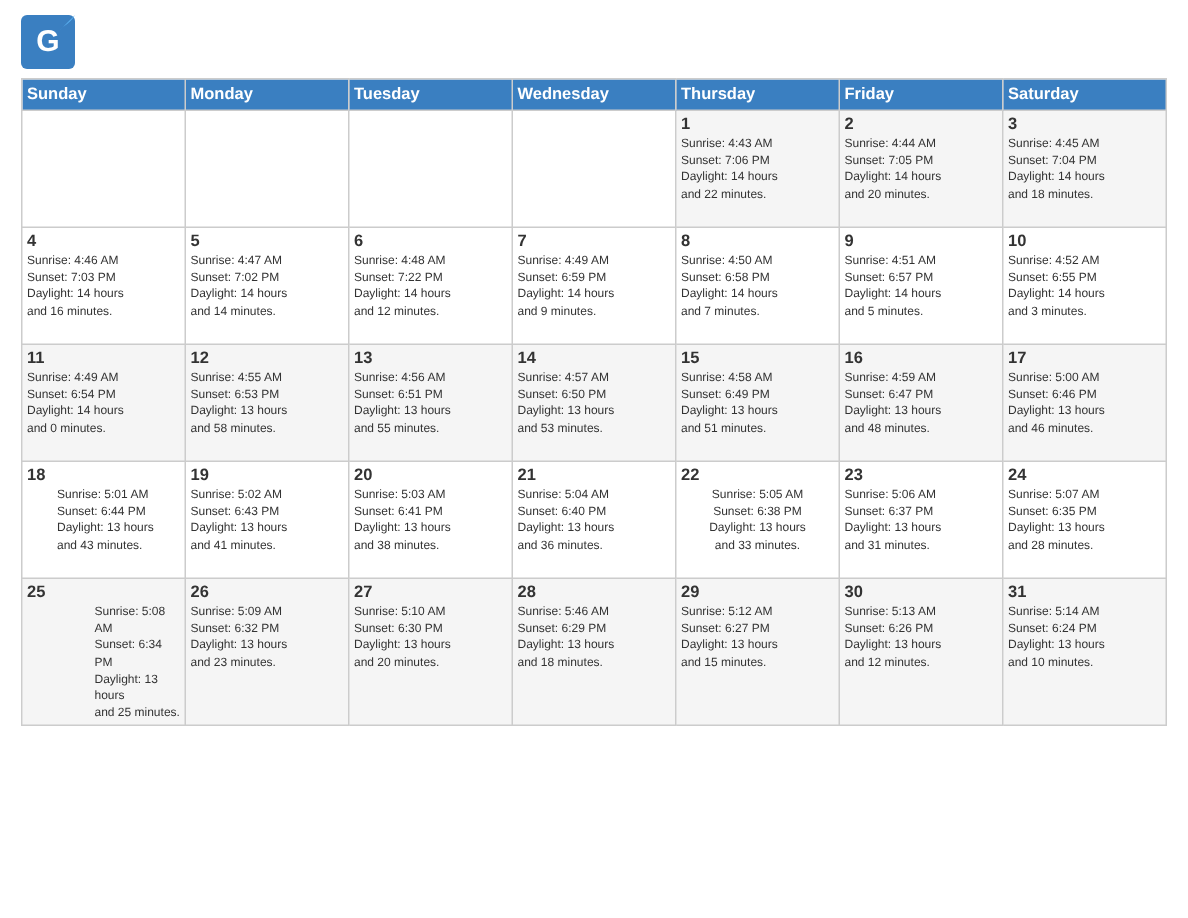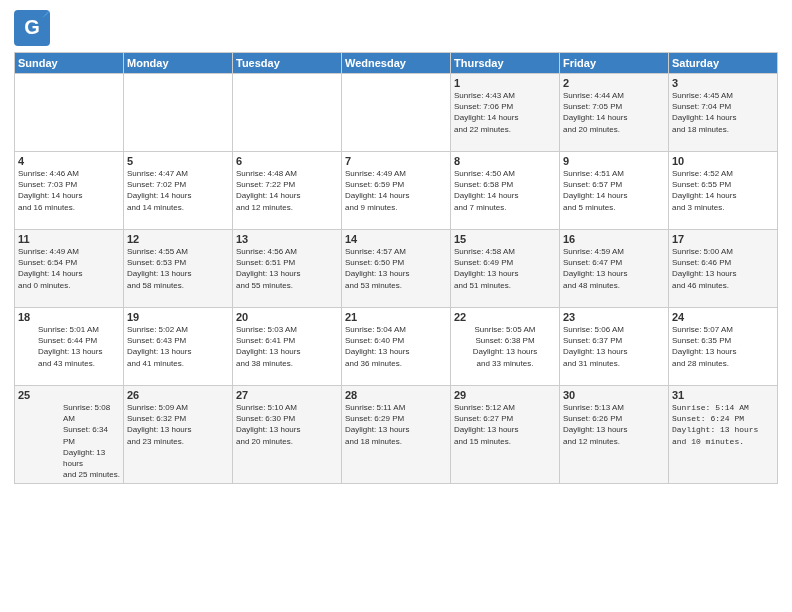--- a/index.html
+++ b/index.html
@@ -315,42 +315,42 @@
           </td>
           <td>
             <span class="day-num">27</span>
             <div class="day-info" style="white-space: pre-line;">Sunrise: 5:10 AM
 Sunset: 6:30 PM
 Daylight: 13 hours
 and 20 minutes.</div>
           </td>
           <td>
             <span class="day-num">28</span>
-            <div class="day-info" style="white-space: pre-line;">Sunrise: 5:11 AM
+            <div class="day-info" style="white-space: pre-line;">Sunrise: 5:46 AM
 Sunset: 6:29 PM
 Daylight: 13 hours
 and 18 minutes.</div>
           </td>
           <td>
             <span class="day-num">29</span>
             <div class="day-info" style="white-space: pre-line;">Sunrise: 5:12 AM
 Sunset: 6:27 PM
 Daylight: 13 hours
 and 15 minutes.</div>
           </td>
           <td>
             <span class="day-num">30</span>
             <div class="day-info" style="white-space: pre-line;">Sunrise: 5:13 AM
 Sunset: 6:26 PM
 Daylight: 13 hours
 and 12 minutes.</div>
           </td>
           <td>
             <span class="day-num">31</span>
-            <div class="day-info" style="white-space: pre-line; font-family: Liberation Mono, monospace;">Sunrise: 5:14 AM
+            <div class="day-info" style="white-space: pre-line;">Sunrise: 5:14 AM
 Sunset: 6:24 PM
 Daylight: 13 hours
 and 10 minutes.</div>
           </td>
         </tr>
       </tbody>
   </table>
 </div>
 
 </body></html>

